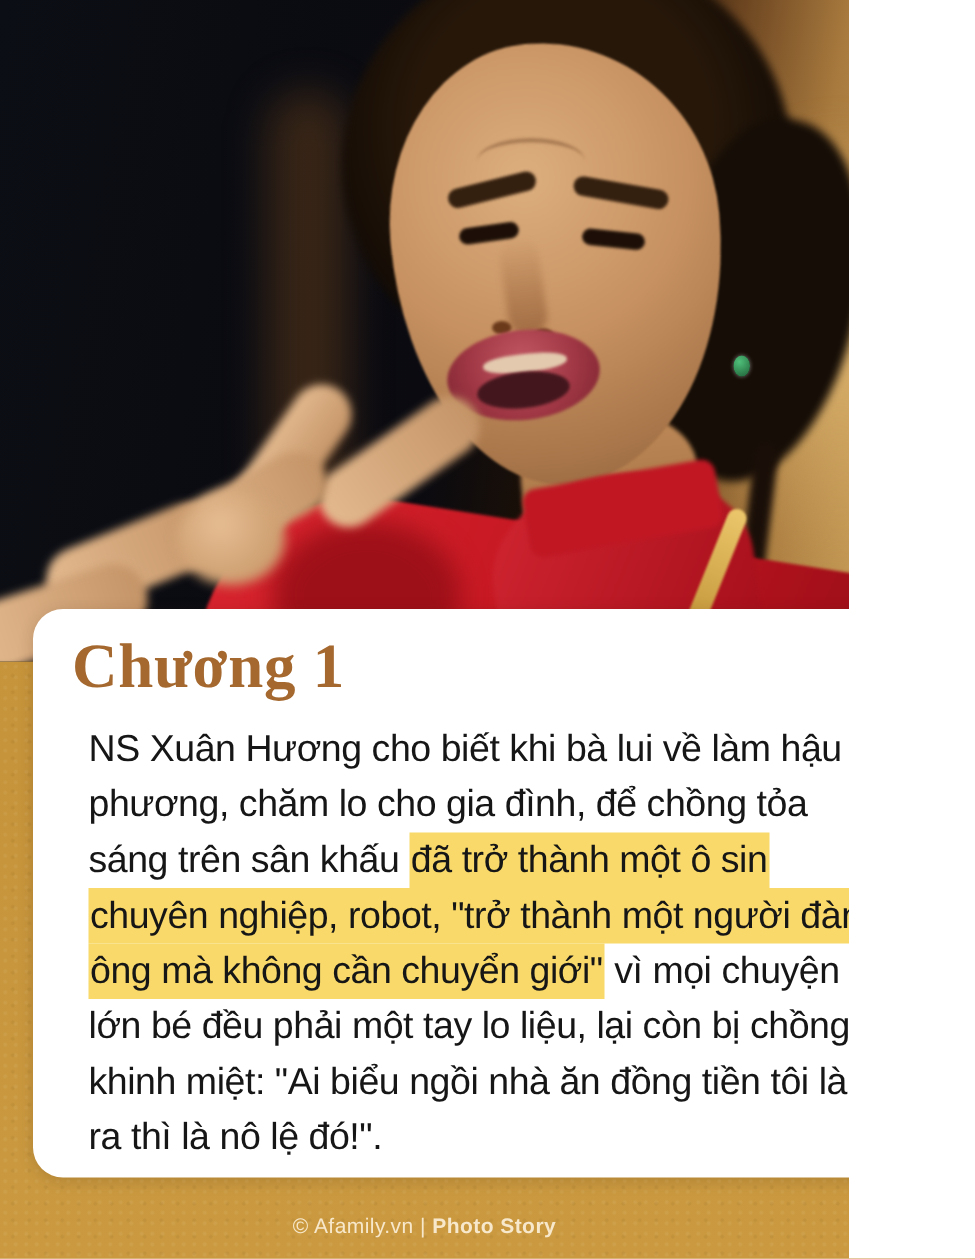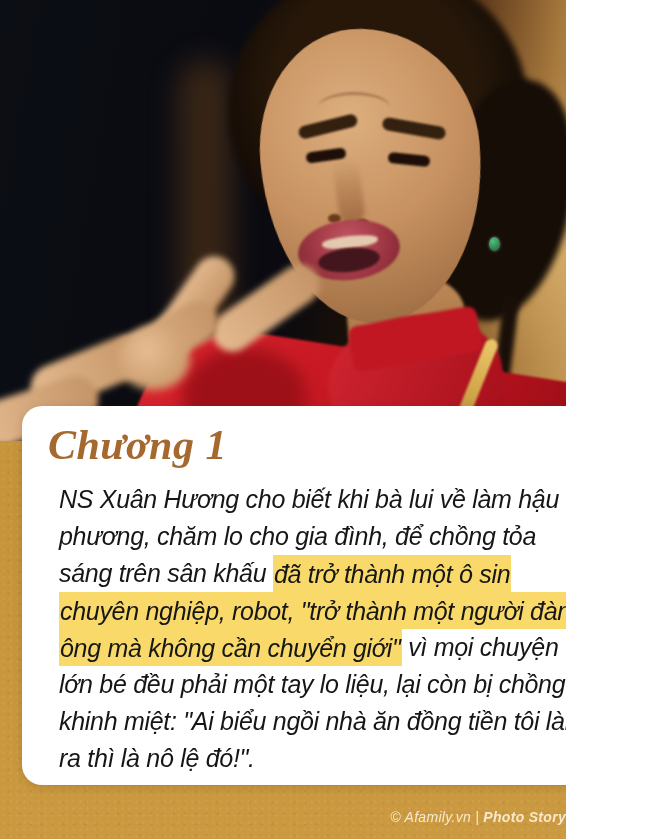--- a/index.html
+++ b/index.html
@@ -4,21 +4,21 @@
 <style>
   html,body{margin:0;padding:0;}
   body{width:650px;height:839px;font-family:"Liberation Sans",sans-serif;}
   .stage{position:relative;width:566px;height:839px;overflow:hidden;
     background-color:var(--page-gold,#c6953c);
     background-image:
       radial-gradient(rgba(255,255,255,.06) 1px, transparent 1.6px),
       radial-gradient(rgba(92,58,10,.08) 1px, transparent 1.6px),
       linear-gradient(180deg,#c9973d 0%,#c6943a 60%,#cb9a40 100%);
     background-size:7px 7px,11px 11px,100% 100%;
-    background-position:0 0,3px 5px,0 0;font-style:italic;}
+    background-position:0 0,3px 5px,0 0;}
 
   
   .photo{position:absolute;left:0;top:0;width:650px;height:441px;overflow:hidden;
     background:linear-gradient(100deg,#0b0e14 0%,#0a0a10 46%,#1c1006 58%,#6b4420 68%,#a87a3e 78%,#c59a55 88%,#c09554 100%);}
   .photo div{position:absolute;}
   .glow-stripe{left:178px;top:60px;width:55px;height:390px;background:rgba(130,80,32,.38);filter:blur(14px);border-radius:40px;}
   .curtain-hi{right:-50px;top:30px;width:280px;height:400px;border-radius:50%;
     background:radial-gradient(closest-side,#d9b06c,rgba(214,173,107,0) 75%);filter:blur(12px);}
   .curtain-band{left:604px;top:0;width:30px;height:441px;background:rgba(80,52,20,.38);filter:blur(7px);}
   .hair{left:228px;top:-34px;width:300px;height:285px;border-radius:50%;
@@ -70,21 +70,21 @@
   .card{position:absolute;left:22px;top:406px;width:606px;height:379px;box-sizing:border-box;
     background:var(--card-bg,#fff);border-radius:20px;padding:14px 24px 0 26px;overflow:hidden;
     box-shadow:0 2px 10px rgba(60,35,5,.18);}
   .heading{margin:0 0 7px 0;font-family:"Liberation Serif",serif;font-weight:600;
     font-size:42px;line-height:50px;color:var(--heading-color,#a5682e);letter-spacing:.5px;}
   .para{margin:11px;font-size:25px;line-height:37px;letter-spacing:-.3px;color:var(--body-color,#161616);}
   .para .hl{background:var(--highlight-color,#f8d96a);padding:4.5px 1px;
     -webkit-box-decoration-break:clone;box-decoration-break:clone;}
 
   
-  .footer{position:absolute;left:0;right:0;bottom:14px;text-align:right;
+  .footer{position:absolute;left:0;right:0;bottom:14px;text-align:center;
     font-size:14px;letter-spacing:.3px;color:rgba(255,246,228,.85);}
   .footer .bold{font-weight:700;}
 </style>
 </head>
 <body>
 
 <div class="stage">
 
   <div class="photo">
     <div class="glow-stripe"></div>

